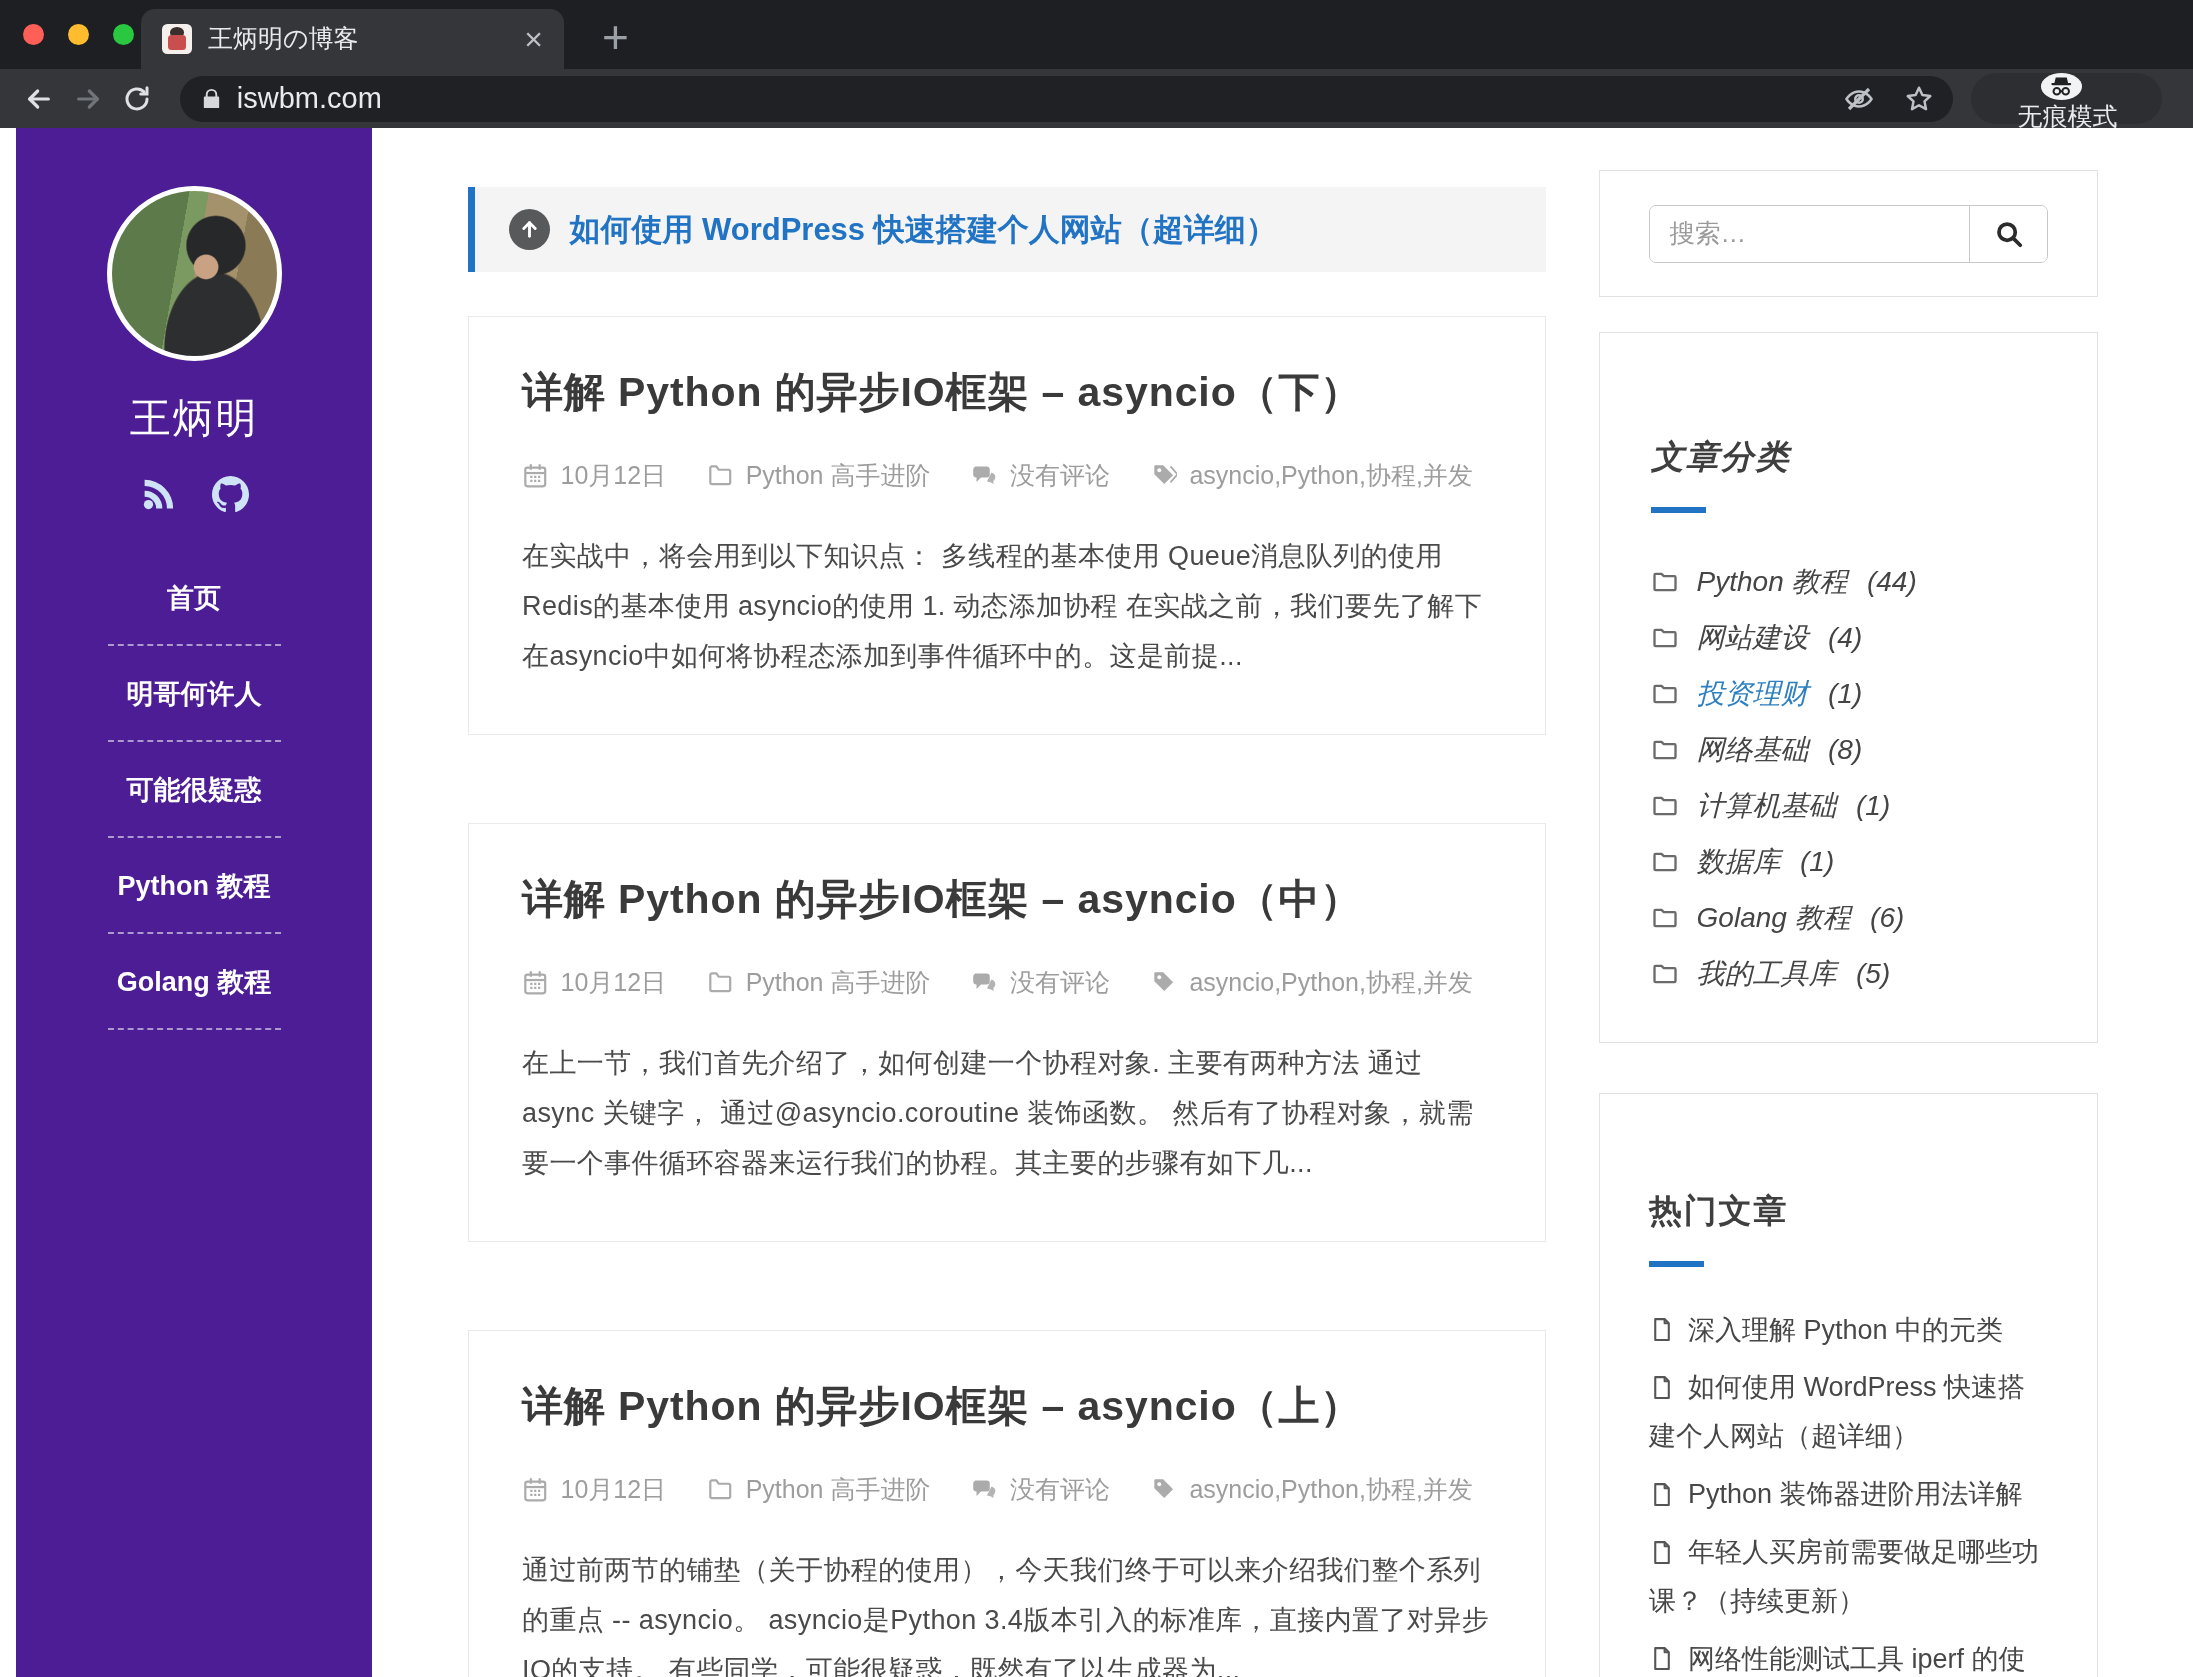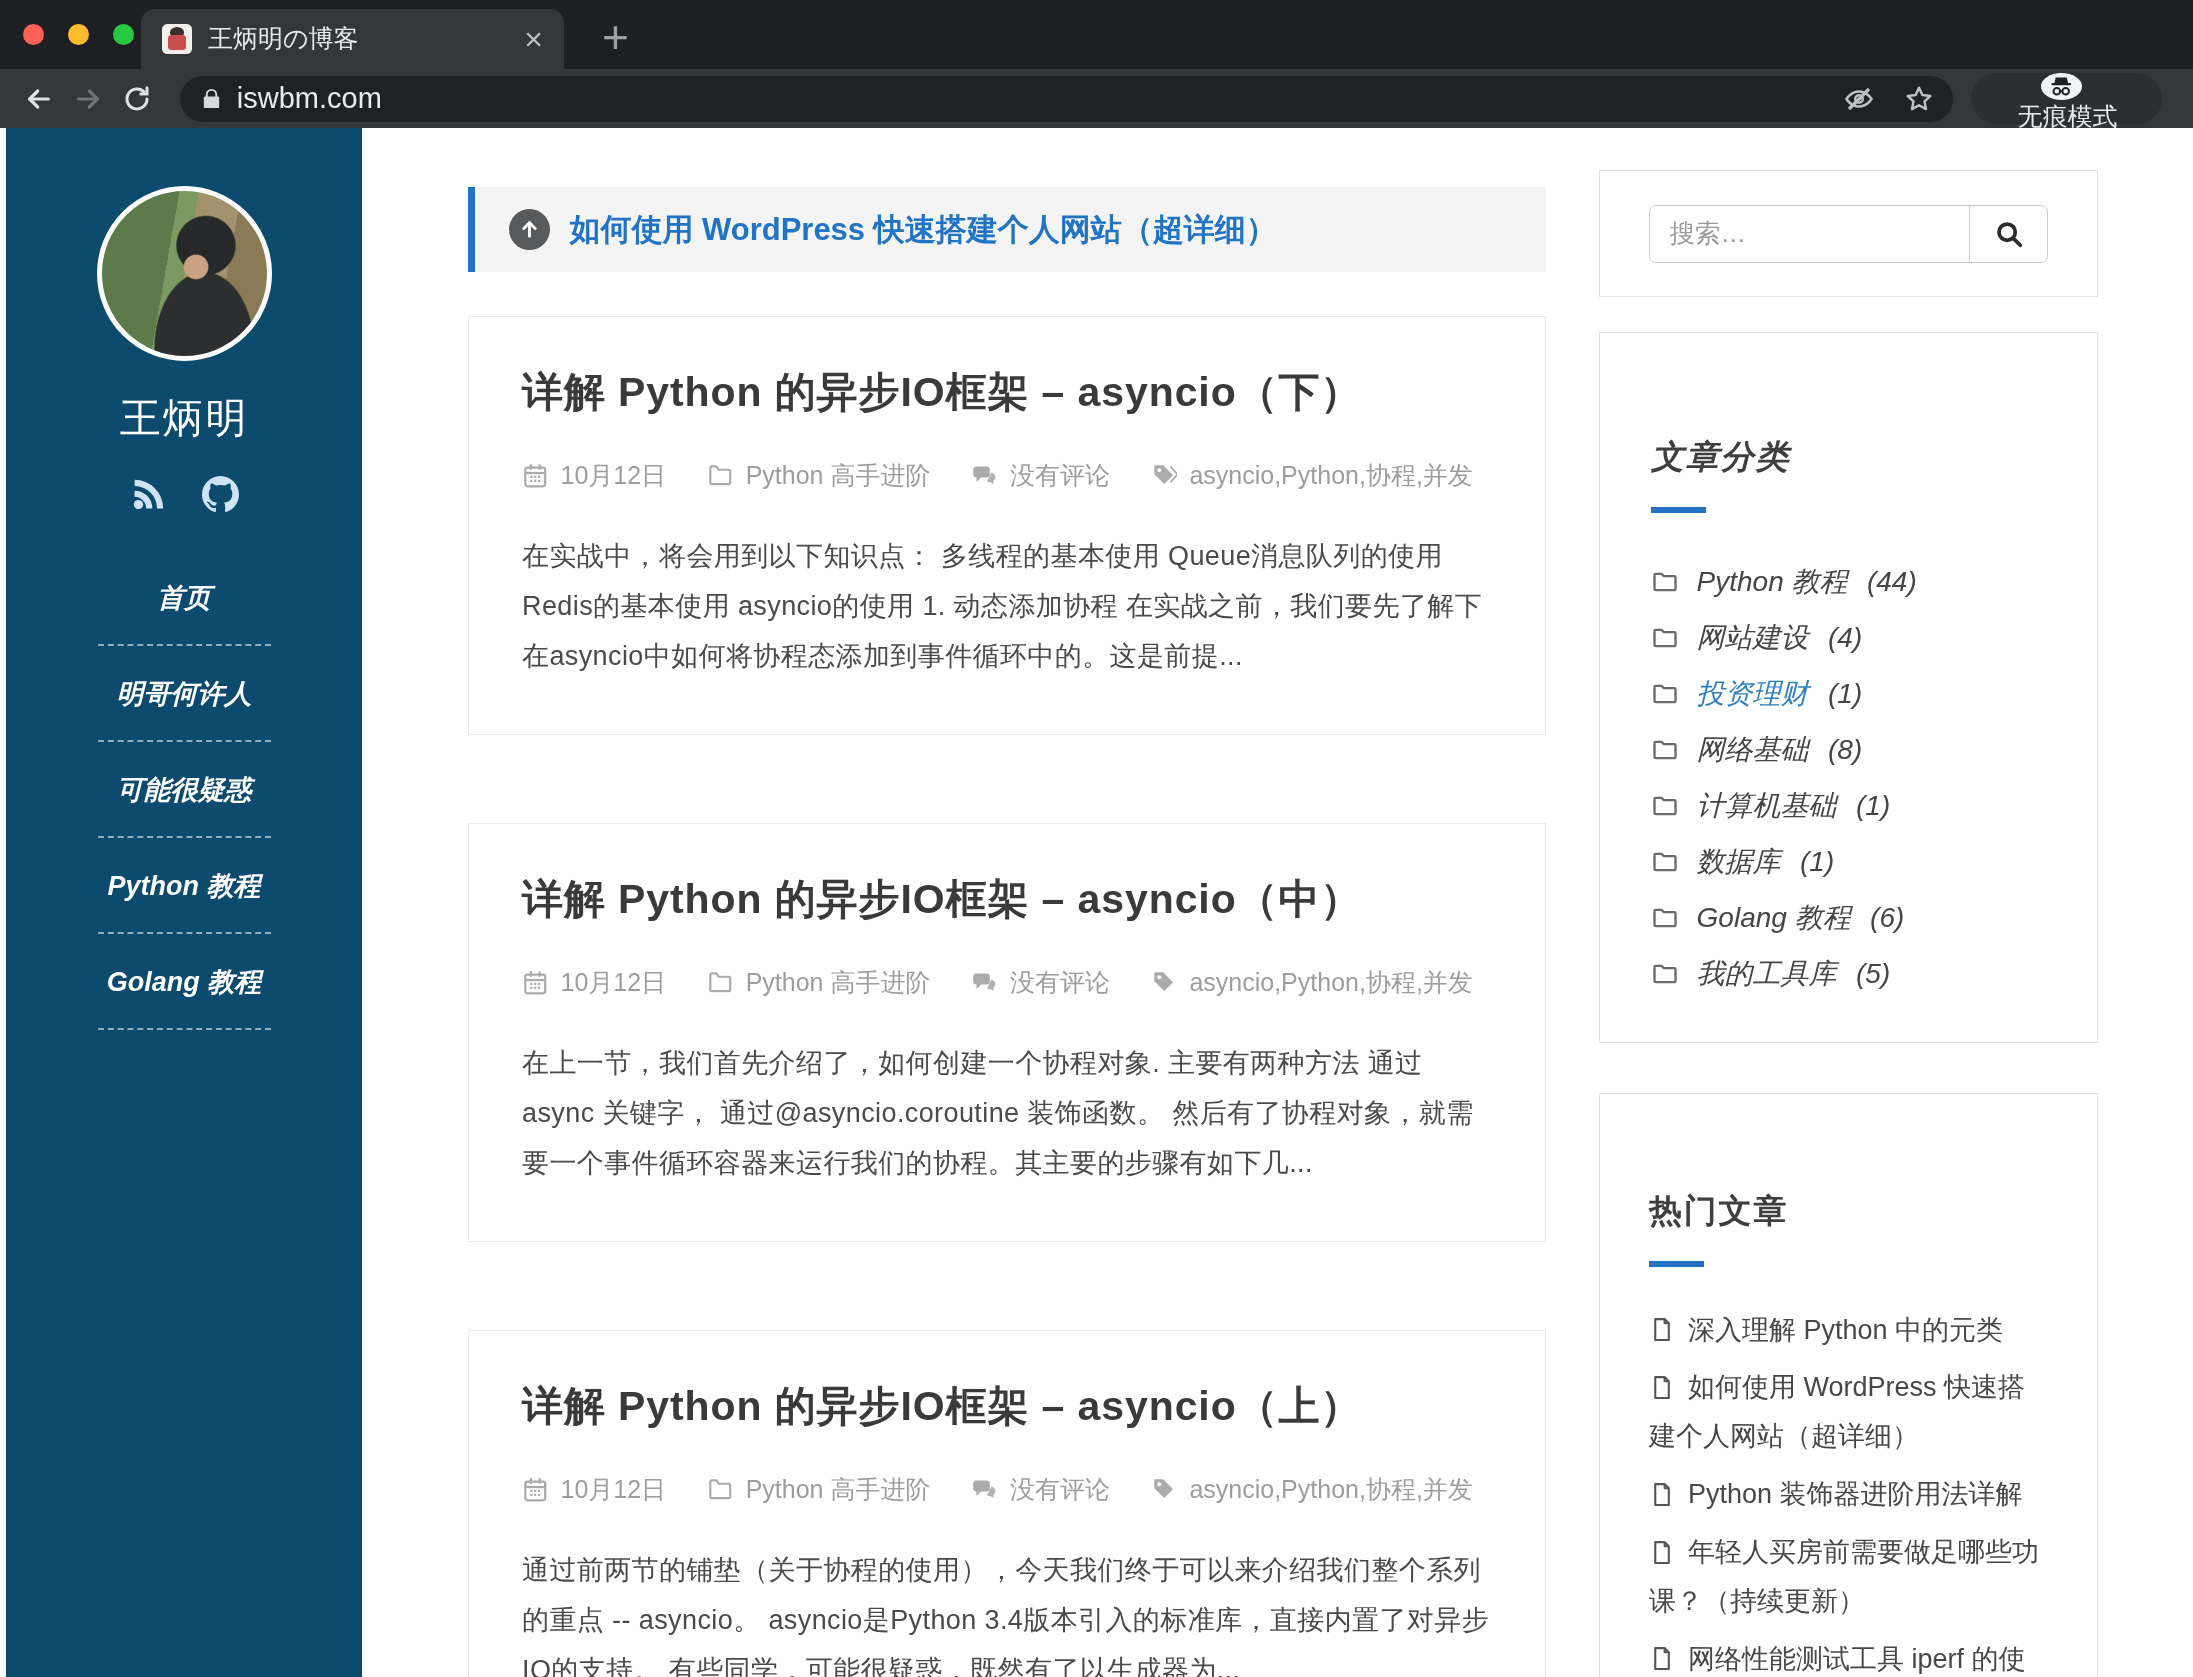--- a/index.html
+++ b/index.html
@@ -29,30 +29,30 @@
             display:flex; align-items:center; padding:0 19.4px; color:#e8eaed; }
   .lock-icon { display:flex; color:#d6d8db; }
   .url-text { font-size:29px; margin-left:14px; flex:1; }
   .omni-icon { display:flex; color:#bdc1c6; margin-left:30px; }
   .incog-chip { margin-left:17.6px; height:51px; min-width:191px; background:#2d2e32; border-radius:25.6px;
                 display:flex; align-items:center; padding:0 17.6px 0 7px;flex-direction:column; }
   .incog-circle { width:41px; height:41px; border-radius:50%; background:#f1f3f4; display:flex; align-items:center; justify-content:center; color:#202124; }
   .incog-label { color:#e8eaed; font-size:25px; margin-left:12.4px; white-space:nowrap; }
 
   
-  .bluebar { position:absolute; left:6px; top:128px; width:356px; height:1550px; background:#0c4a6e; text-align:center; color:#fff; }
+  .bluebar { position:absolute; left:16px; top:128px; width:356px; height:1550px; background:#4c1d95; text-align:center; color:#fff; }
   .avatar { width:175px; height:175px; border-radius:50%; margin:58px auto 0; border:5.3px solid #fff;
             background:
               radial-gradient(circle at 57% 46%, #c9a183 0 9%, rgba(0,0,0,0) 10%),
               radial-gradient(circle at 63% 33%, #26282a 0 19%, rgba(0,0,0,0) 20%),
               radial-gradient(ellipse at 62% 96%, #2c2e30 0 34%, rgba(0,0,0,0) 35%),
               linear-gradient(100deg, #5d7a4b 0 40%, #7b9a62 40% 50%, #a3926b 50% 72%, #8a7a55 72%); }
   .pname { margin-top:30px; font-size:41px; font-weight:500; letter-spacing:1.8px; }
   .social { margin-top:30px; display:flex; justify-content:center; gap:35px; color:#cfe3f6; }
-  .nav { margin-top:55px;font-style:italic; }
+  .nav { margin-top:55px; }
   .nav-item { font-size:27px; font-weight:600; color:#fff; padding:8.8px 0; }
   .nav-divider { width:173px; margin:19.4px auto 21px; border-bottom:2.6px dashed rgba(255,255,255,0.55); }
 
   
   .main-col { position:absolute; left:468px; top:187px; width:1078px; }
   .announce { height:85px; background:#f4f4f4; border-left:7px solid #2173c4; display:flex; align-items:center; padding-left:34px; }
   .announce-icon { width:41px; height:41px; border-radius:50%; background:#58595b; color:#fff;
                    display:flex; align-items:center; justify-content:center; flex:0 0 auto; }
   .announce-text { margin-left:19.4px; color:#2173c4; font-size:31px; font-weight:600; }
 

